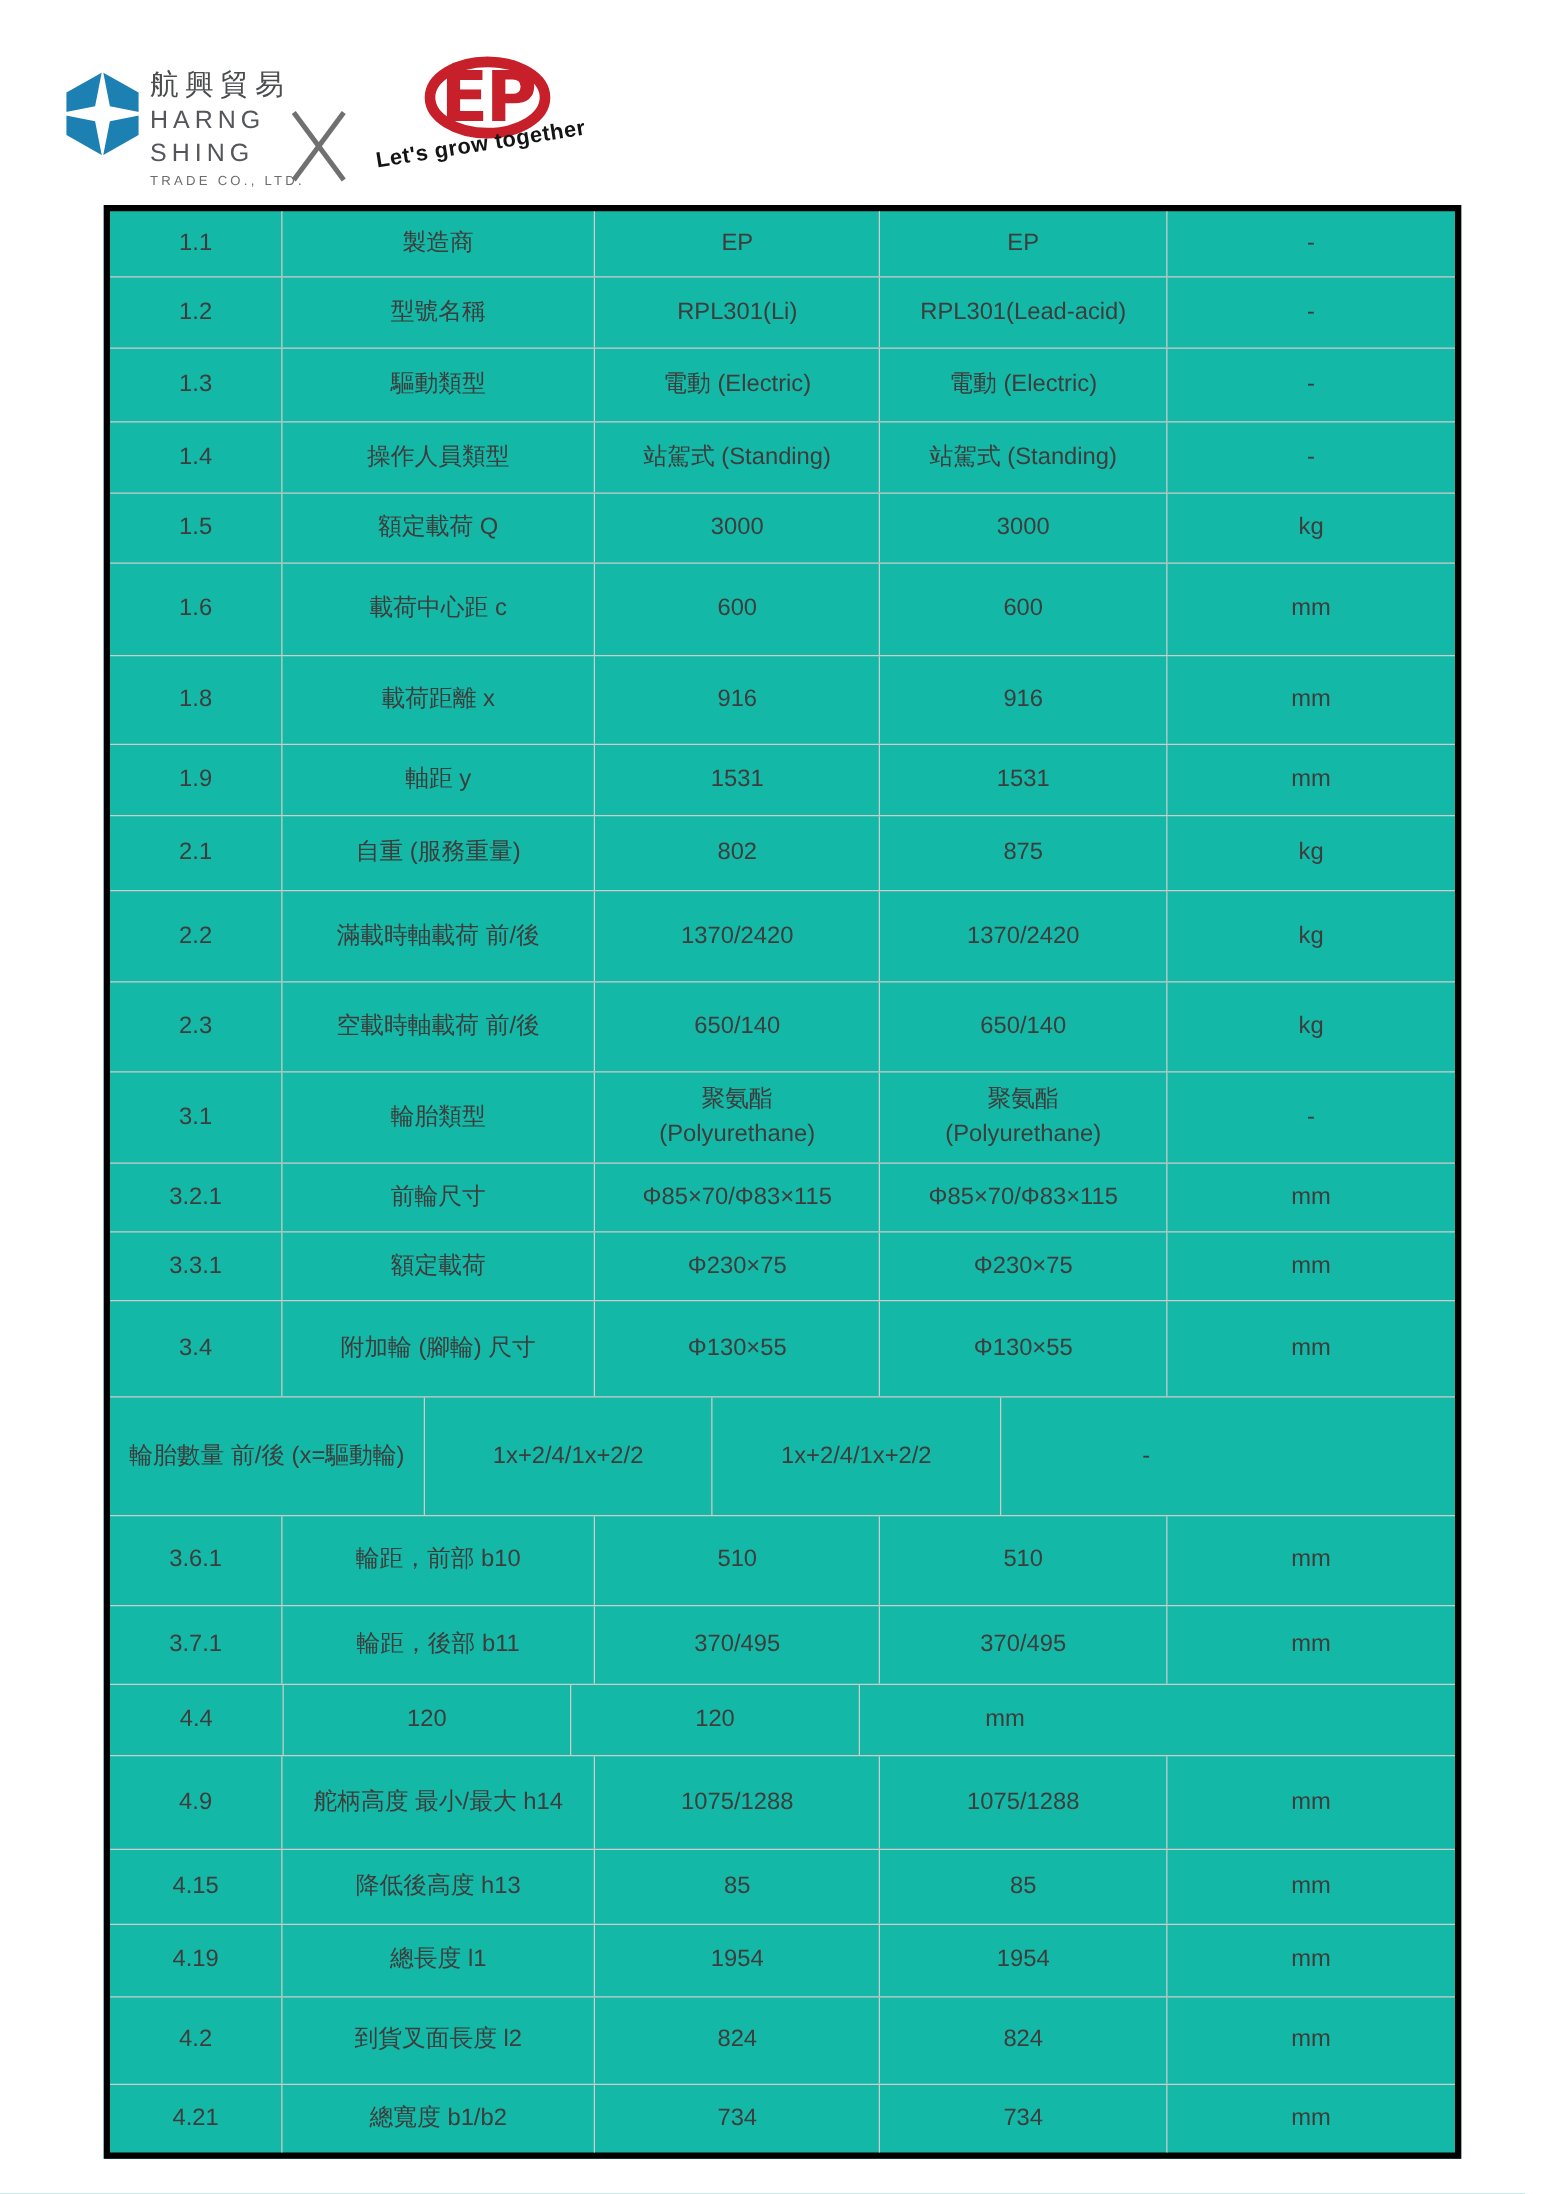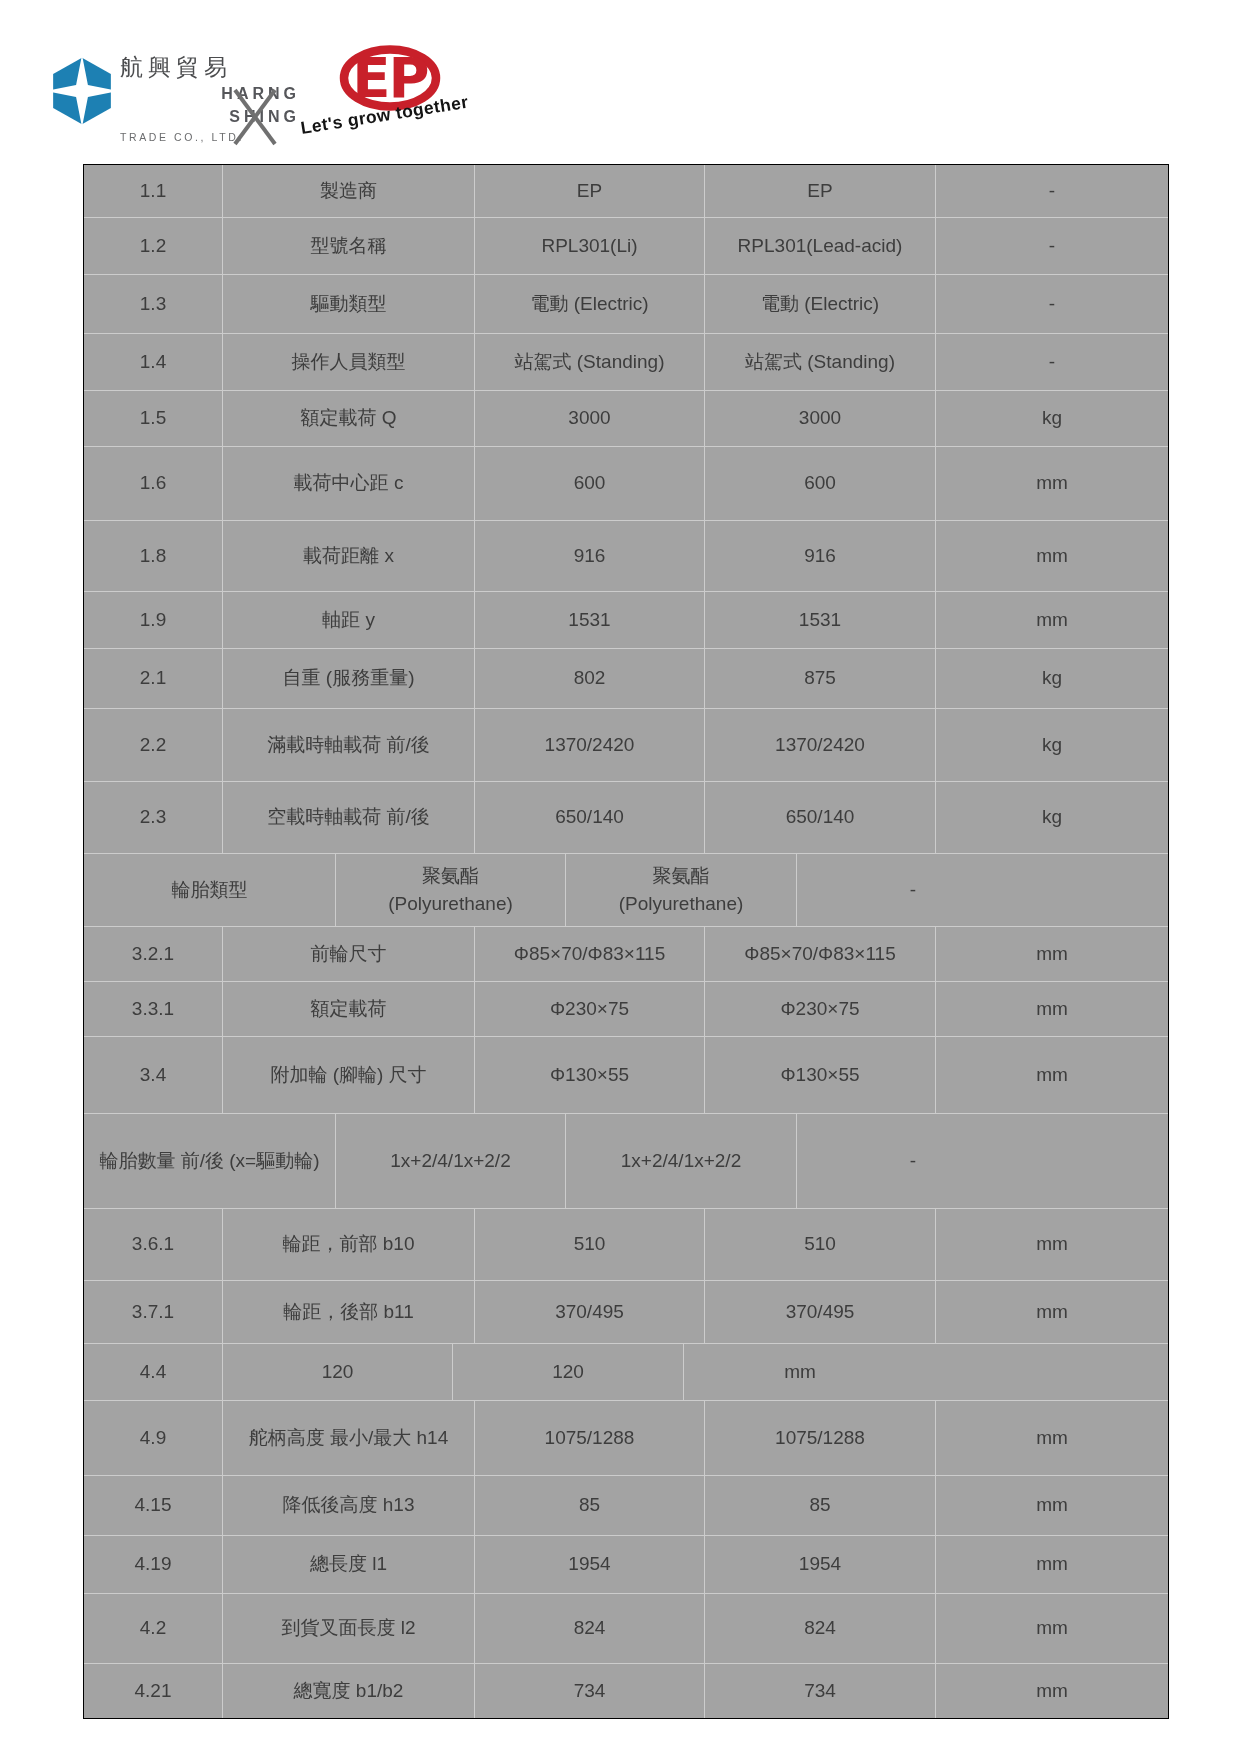--- a/index.html
+++ b/index.html
@@ -6,33 +6,33 @@
   body{
     width:1241px;height:1755px;background:#ffffff;position:relative;
     font-family:"Liberation Sans","DejaVu Sans",sans-serif;
     color:#3d3d3d;
   }
   
   .brand-header{position:absolute;left:0;top:0;width:1241px;height:160px;}
   .hs-mark{position:absolute;left:45px;top:53px;width:74px;height:76px;}
   .hs-text{position:absolute;left:120px;top:56px;width:180px;}
   .hs-cjk{font-size:23px;letter-spacing:5px;color:#4b4c4e;font-weight:500;line-height:1;font-family:Liberation Serif, serif;}
-  .hs-en{font-size:16px;letter-spacing:4px;color:#55565a;font-weight:700;line-height:1;margin-top:7px;text-align:right;}
+  .hs-en{font-size:20px;letter-spacing:4px;color:#55565a;font-weight:400;line-height:1;margin-top:7px;}
   .hs-sub{font-size:10.5px;letter-spacing:2.6px;color:#6b6c6e;margin-top:7px;line-height:1;}
   .x-mark{position:absolute;left:228px;top:82px;width:54px;height:70px;}
   .ep-logo{position:absolute;left:298px;top:40px;width:160px;height:115px;}
   .ep-tagline{
     position:absolute;left:301px;top:118px;width:175px;
     font-size:17.5px;font-weight:bold;color:#141414;letter-spacing:0.4px;
     transform:rotate(-9deg);transform-origin:left center;white-space:nowrap;
   }
   
   .spec-table{
     position:absolute;left:83px;top:164px;width:1086px;
-    border:1px solid #000000;box-sizing:border-box;background:#a3a3a3;
+    border:5px solid #000000;box-sizing:border-box;background:#14b8a6;
   }
   .spec-row{display:flex;width:100%;box-sizing:border-box;border-bottom:1px solid #cccccc;}
   .spec-row:last-child{border-bottom:none;}
   .spec-cell{
     box-sizing:border-box;border-right:1px solid #cccccc;
     display:flex;align-items:center;justify-content:center;text-align:center;
     font-size:19px;line-height:1.5;padding:2px 10px;white-space:pre-line;
     color:#3d3d3d;
   }
   .spec-cell:last-child{border-right:none;}
@@ -186,20 +186,21 @@
 
   <div class="spec-row">
     <div class="spec-cell c-id">2.3</div>
     <div class="spec-cell c-label">空載時軸載荷 前/後</div>
     <div class="spec-cell c-v1">650/140</div>
     <div class="spec-cell c-v2">650/140</div>
     <div class="spec-cell c-unit">kg</div>
   </div>
 
   <div class="spec-row">
+    <div class="spec-cell c-id">3.1</div>
     <div class="spec-cell c-label">輪胎類型</div>
     <div class="spec-cell c-v1">聚氨酯
 (Polyurethane)</div>
     <div class="spec-cell c-v2">聚氨酯
 (Polyurethane)</div>
     <div class="spec-cell c-unit">-</div>
   </div>
 
   <div class="spec-row">
     <div class="spec-cell c-id">3.2.1</div>

